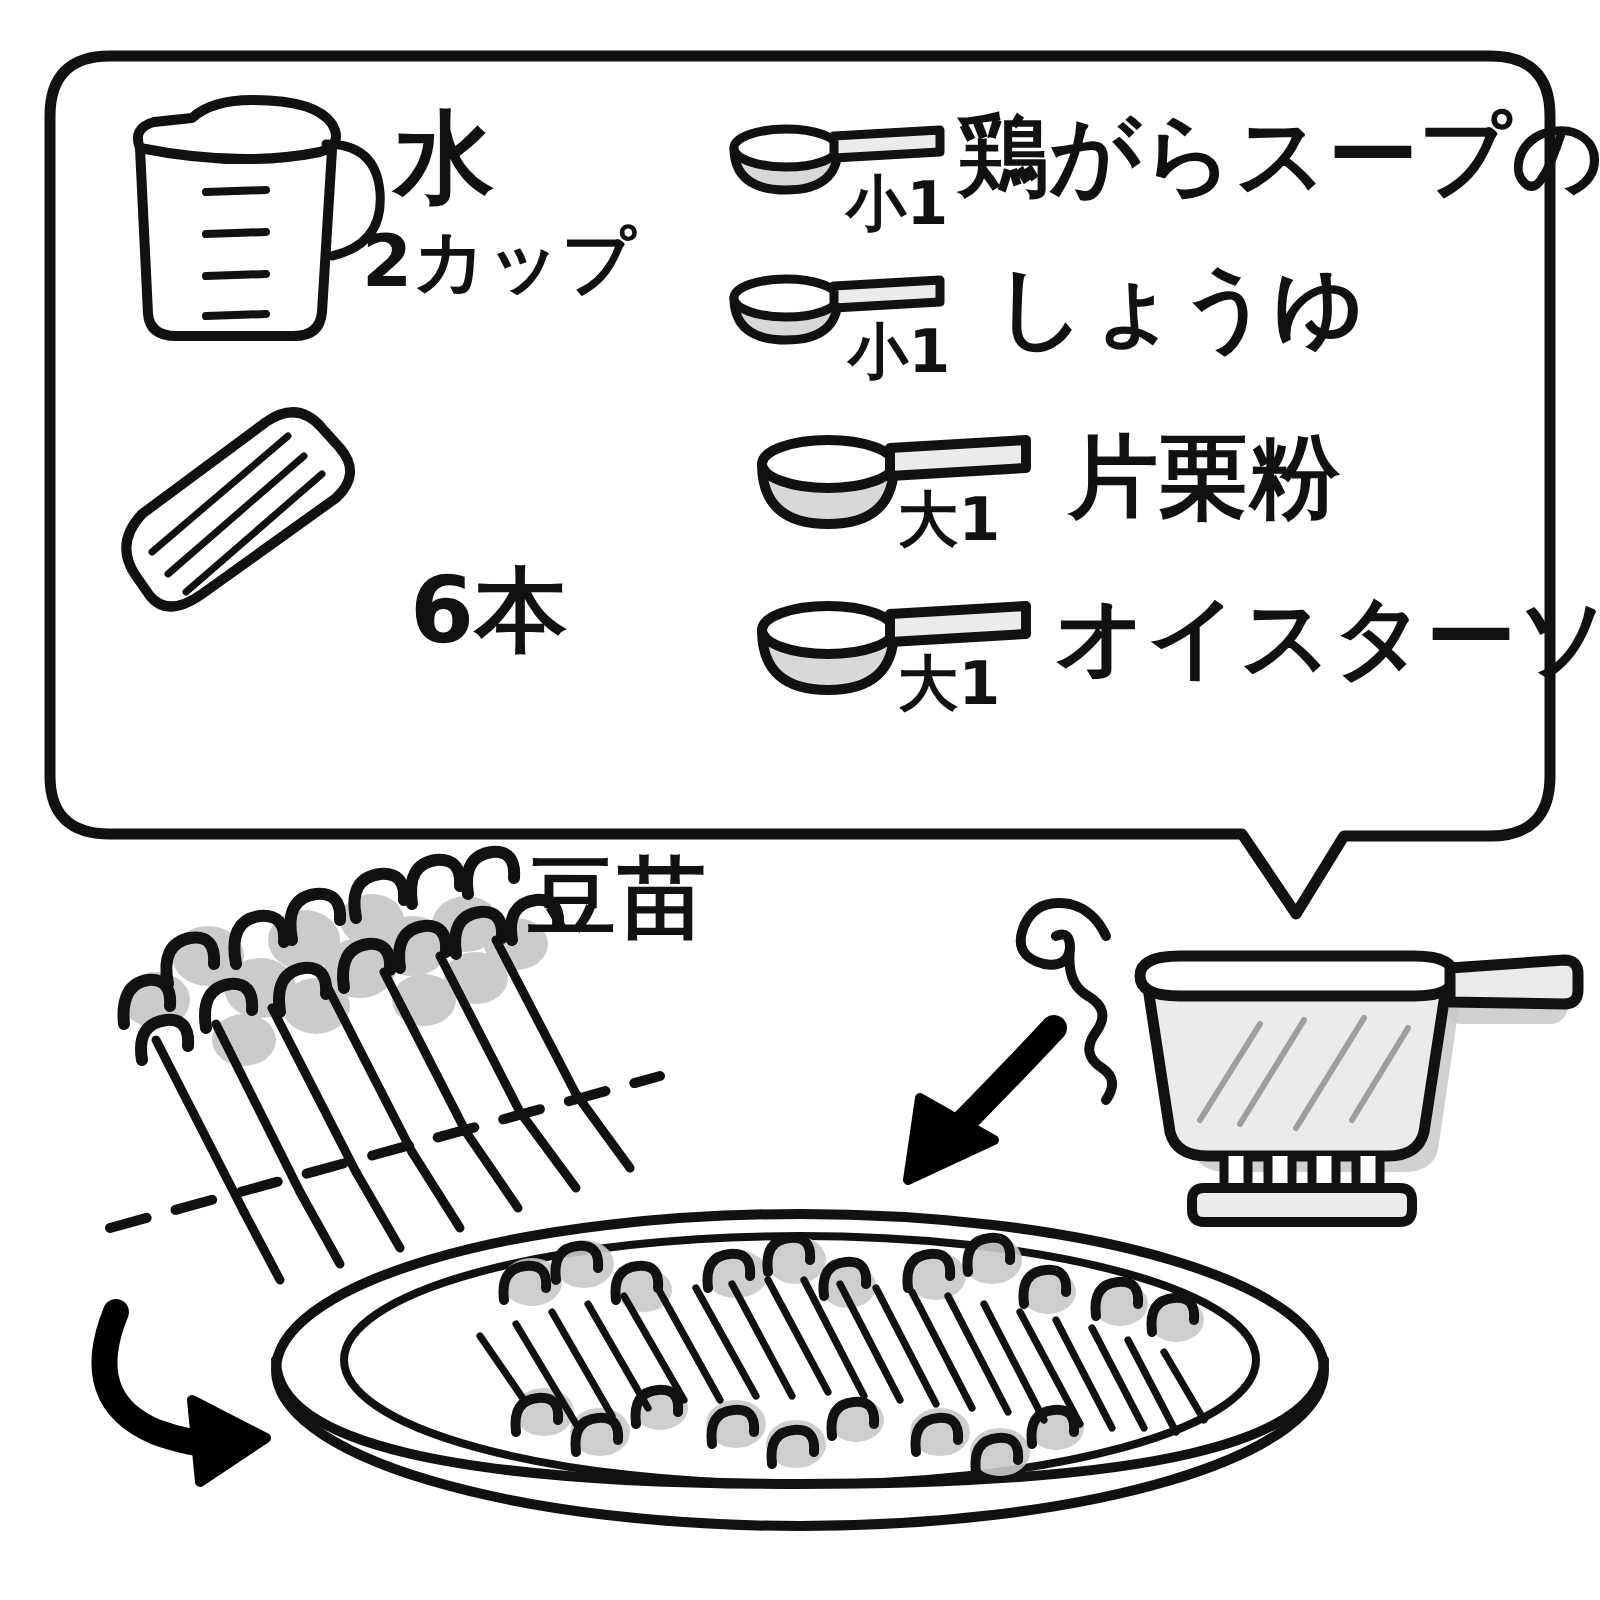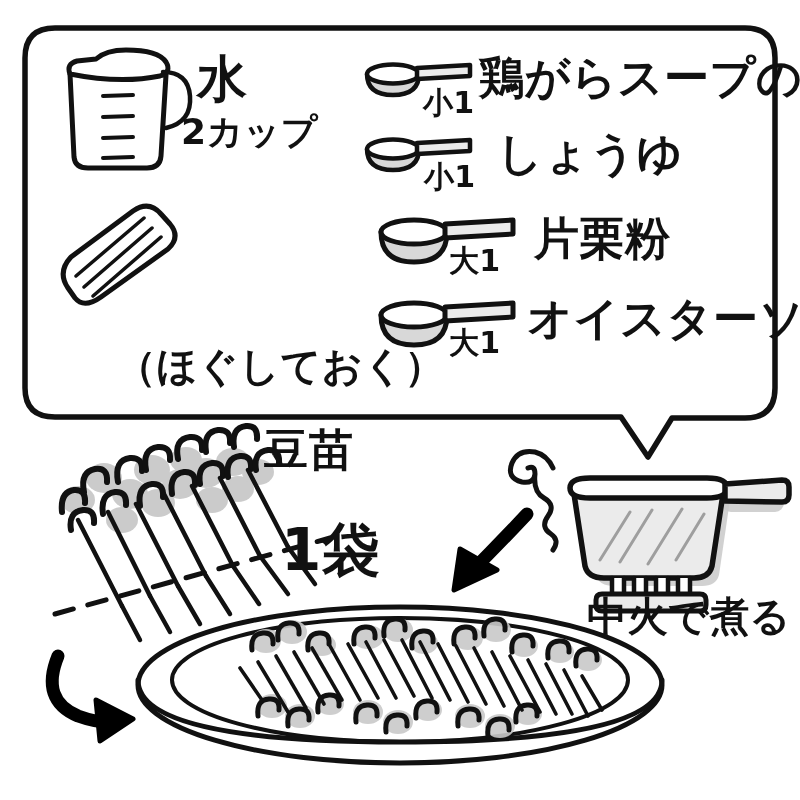--- a/index.html
+++ b/index.html
@@ -168,21 +168,21 @@
 
     <g>
       <path class="gray-fill" stroke-width="5" d="M381 315 Q381 345 414 345 Q447 345 447 315 Z"></path>
       <ellipse class="ink-fill-white" cx="414" cy="315" rx="33" ry="12" stroke-width="5"></ellipse>
       <path class="lightgray-fill" stroke-width="5" d="M445 307 L513 303 L513 317 L445 321 Z"></path>
     </g>
   </svg>
 
   <div class="label lbl-water">水</div>
   <div class="label lbl-water-amt">2カップ</div>
-  <div class="label lbl-crab-note">（ほぐしておく）</div>
+  <div class="label lbl-crab-amt">6本</div>
 
   <div class="label lbl-stock">鶏がらスープの素</div>
   <div class="label lbl-soy">しょうゆ</div>
   <div class="label lbl-starch">片栗粉</div>
   <div class="label lbl-oyster">オイスターソース</div>
 
   <div class="label lbl-small1-a">小1</div>
   <div class="label lbl-small1-b">小1</div>
   <div class="label lbl-large1-a">大1</div>
   <div class="label lbl-large1-b">大1</div>
@@ -359,16 +359,14 @@
       <path class="arrowhead" d="M454 590 L460 549 L497 570 Z"></path>
     </g>
 
     <g>
       <path class="arrow" d="M58 656 Q40 700 78 716 Q100 724 118 722"></path>
       <path class="arrowhead" d="M133 719 L96 700 L100 741 Z"></path>
     </g>
   </svg>
 
   <div class="label lbl-sprout">豆苗</div>
-  <div class="label lbl-sprout-amt">1袋</div>
-  <div class="label lbl-simmer">中火で煮る</div>
 
 </div>
 
 </body></html>

